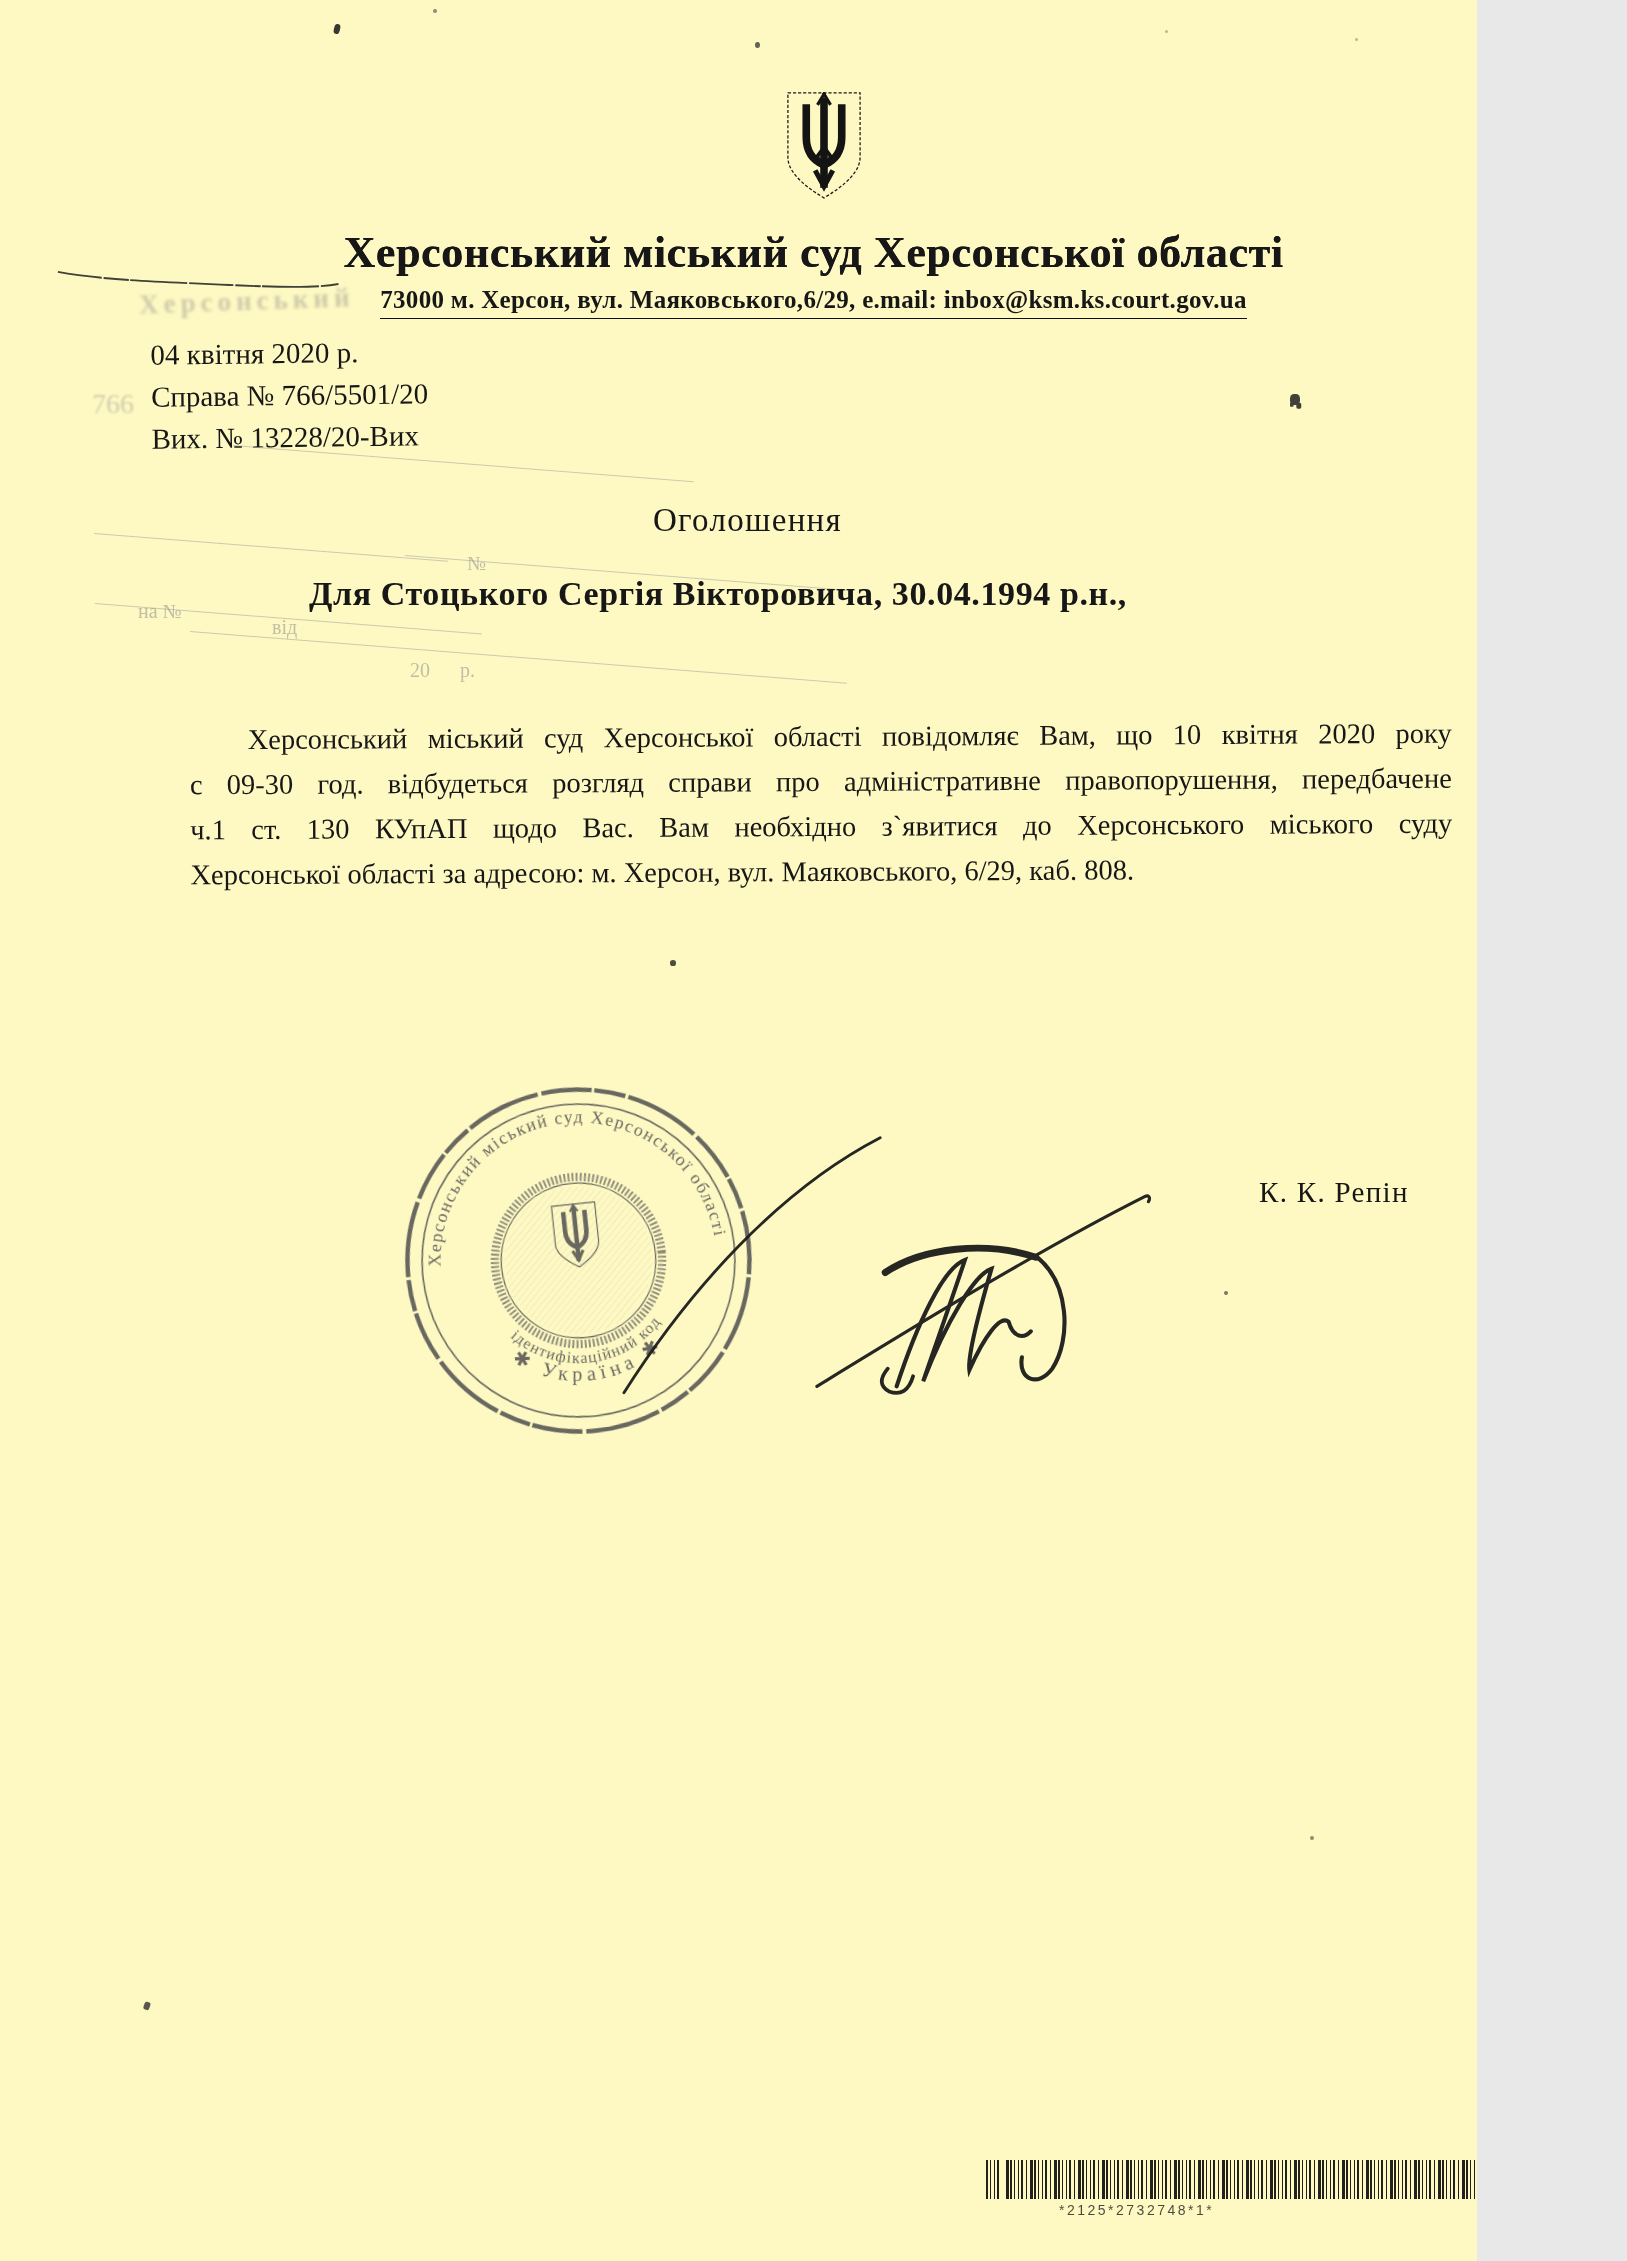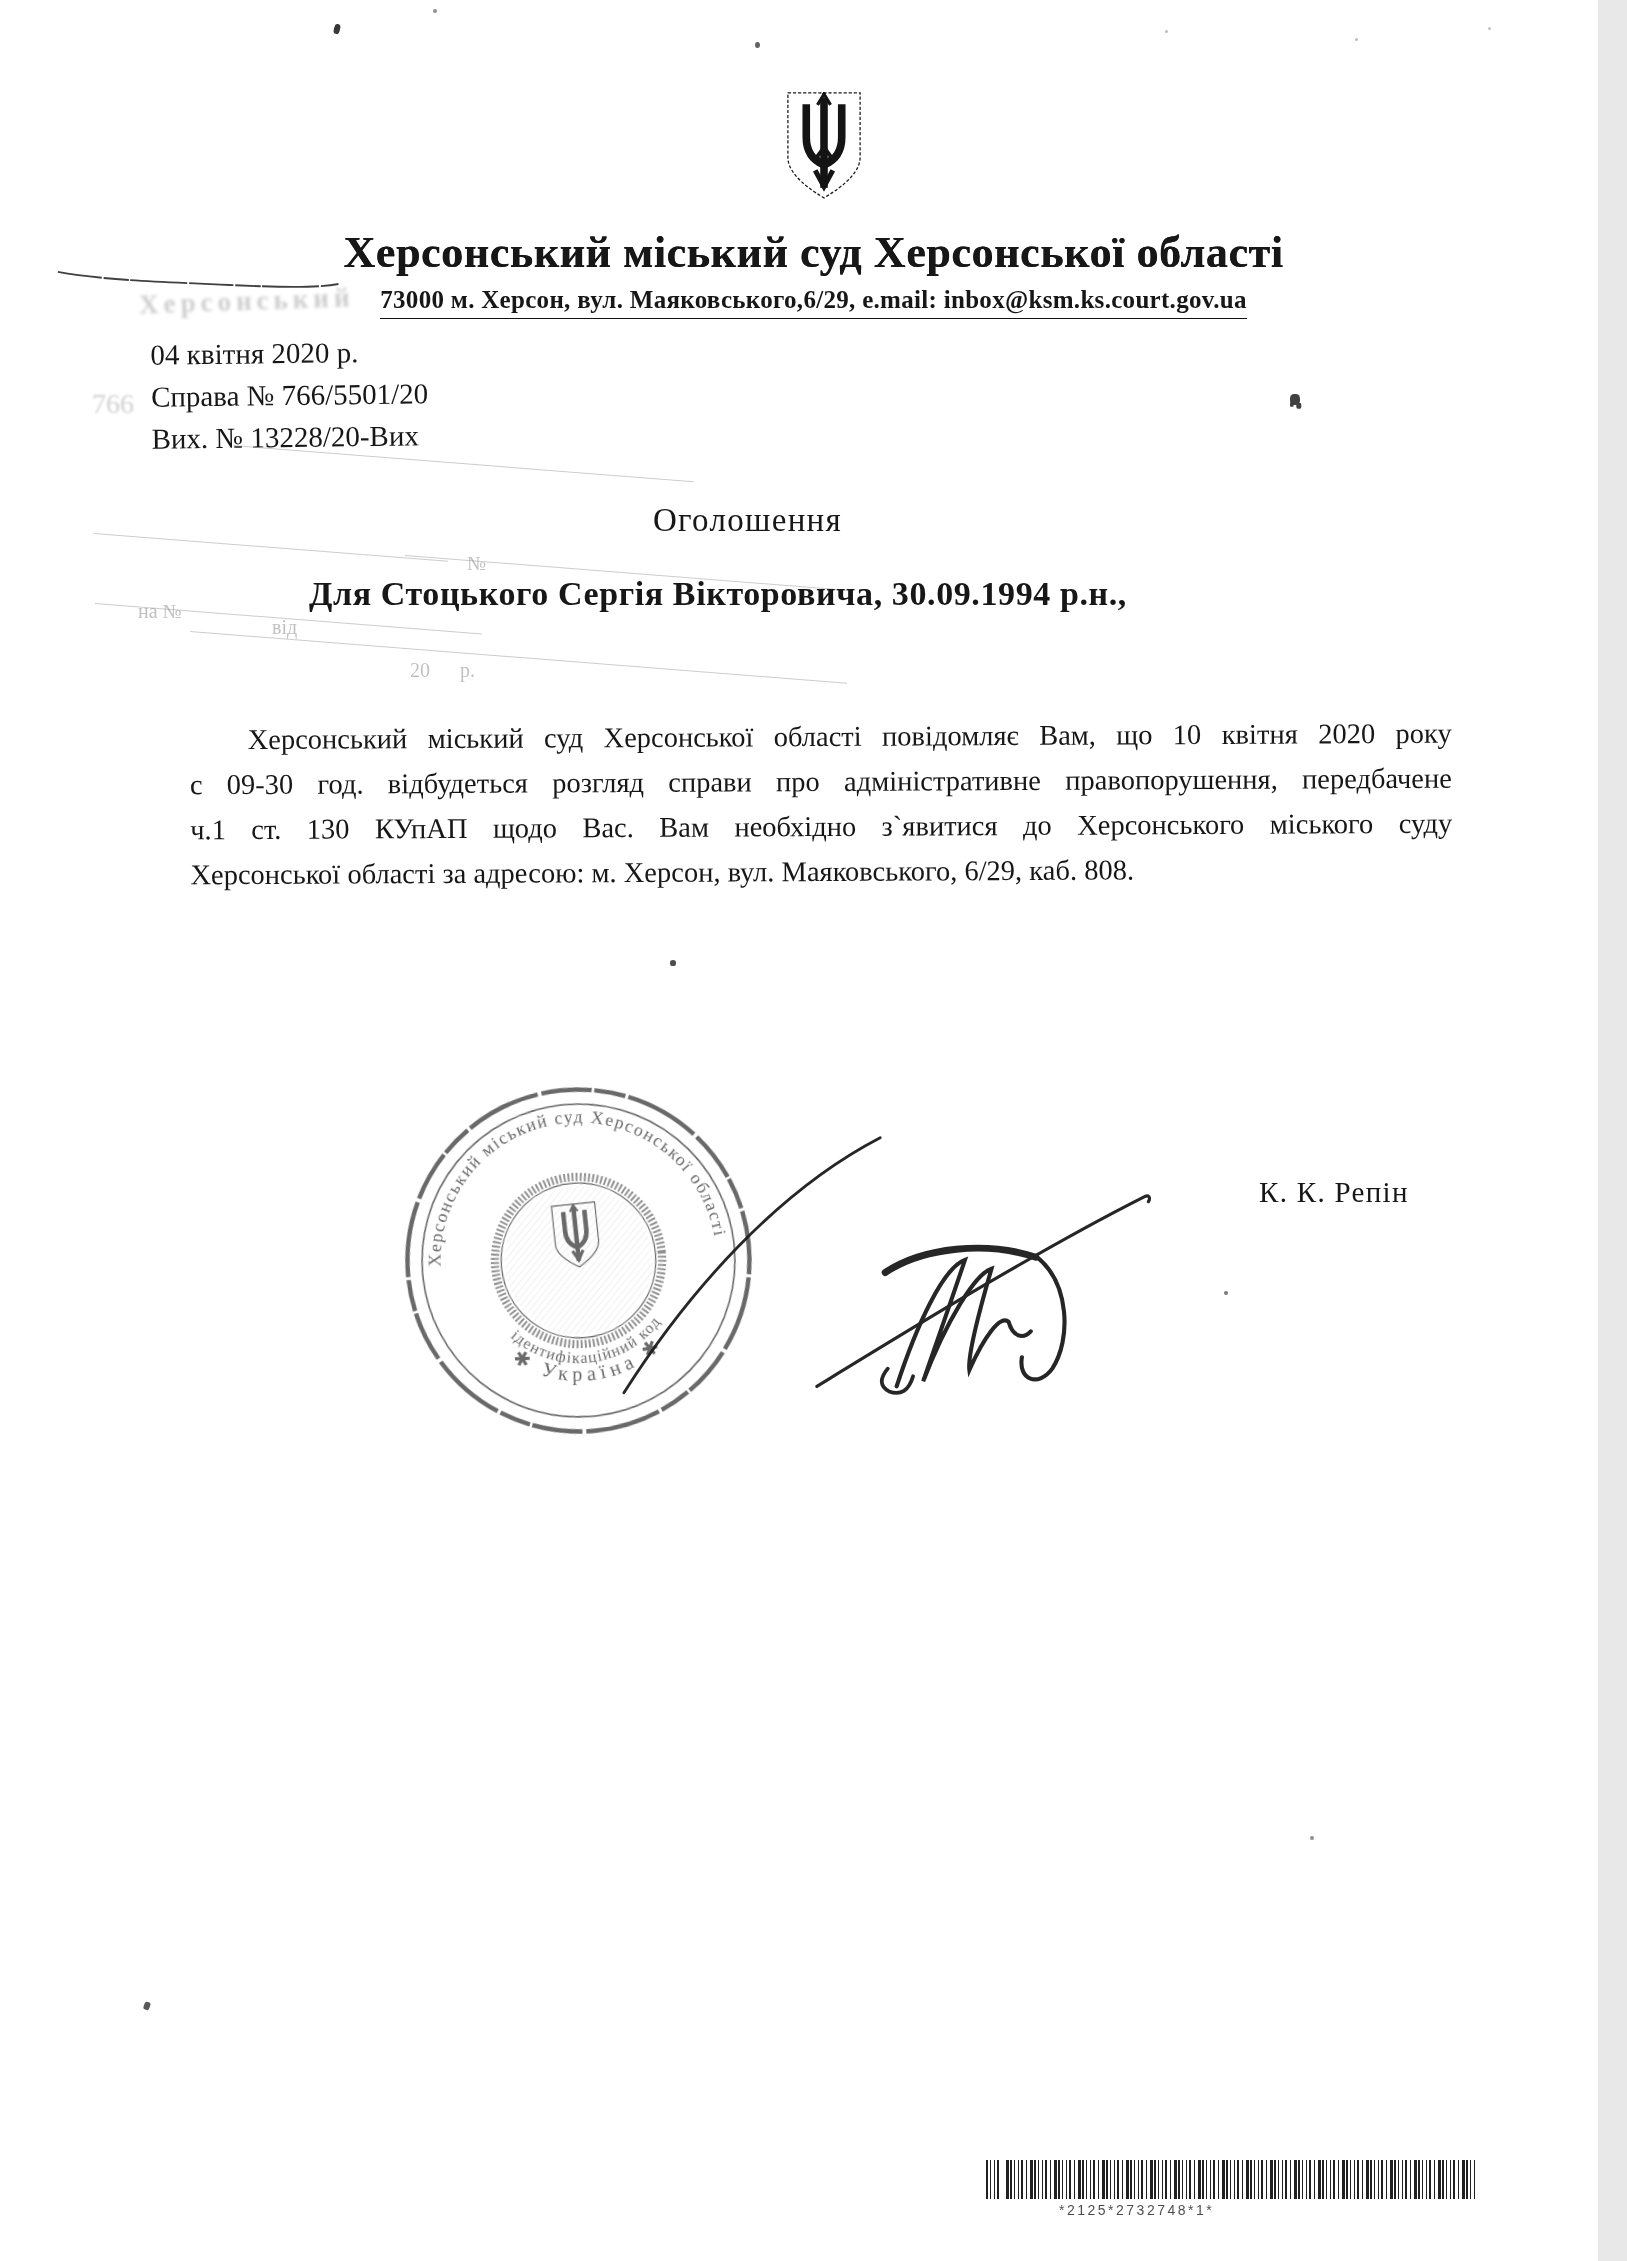--- a/index.html
+++ b/index.html
@@ -1,17 +1,17 @@
 <!DOCTYPE html>
 <html style="font-size:10px"><head>
 <meta charset="utf-8">
 <style>
   html,body{margin:0;padding:0;background:#e8e8e8;}
   .page{
-    position:relative; width:1598px; height:2261px; background:#ffffff;
+    position:relative; width:1477px; height:2261px; background:#fef9c3;
     font-family:"Liberation Serif", serif; color:#171717; overflow:hidden;
   }
   .abs{position:absolute;}
   
   .court-title{left:0; top:227px; width:1627px; text-align:center;
     font-size:44px; font-weight:bold; letter-spacing:0.6px; text-shadow:0.3px 0 0 #111;}
   .addr-wrap{left:0; top:286px; width:1627px; text-align:center;}
   .addr{display:inline-block; font-size:25px; font-weight:bold;
     border-bottom:1.9px solid #101010; padding-bottom:4px; letter-spacing:0.3px;}
   
@@ -89,21 +89,21 @@
     <path d="M3 14 C80 28 180 30 260 34 C330 37 402 41 446 33" fill="none" stroke="#262626" stroke-width="3" stroke-dasharray="70 3 40 2 90 3" opacity="0.88"></path>
   </svg>
 
   <div class="abs meta">
     <div>04 квітня 2020 р.</div>
     <div>Справа № 766/5501/20</div>
     <div>Вих. № 13228/20-Вих</div>
   </div>
 
   <div class="abs heading">Оголошення</div>
-  <div class="abs addressee">Для Стоцького Сергія Вікторовича, 30.09.1994 р.н.,</div>
+  <div class="abs addressee">Для Стоцького Сергія Вікторовича, 30.04.1994 р.н.,</div>
 
   <div class="abs bodytext">
     <div class="jl ind">Херсонський міський суд Херсонської області повідомляє Вам, що  10 квітня  2020  року</div>
     <div class="jl">с 09-30 год. відбудеться  розгляд справи про адміністративне правопорушення, передбачене</div>
     <div class="jl">ч.1 ст. 130 КУпАП щодо Вас. Вам необхідно з`явитися до Херсонського міського суду</div>
     <div>Херсонської області за адресою: м. Херсон, вул. Маяковського, 6/29, каб. 808.</div>
   </div>
 
 
   <div class="abs judge">К. К. Репін</div>

